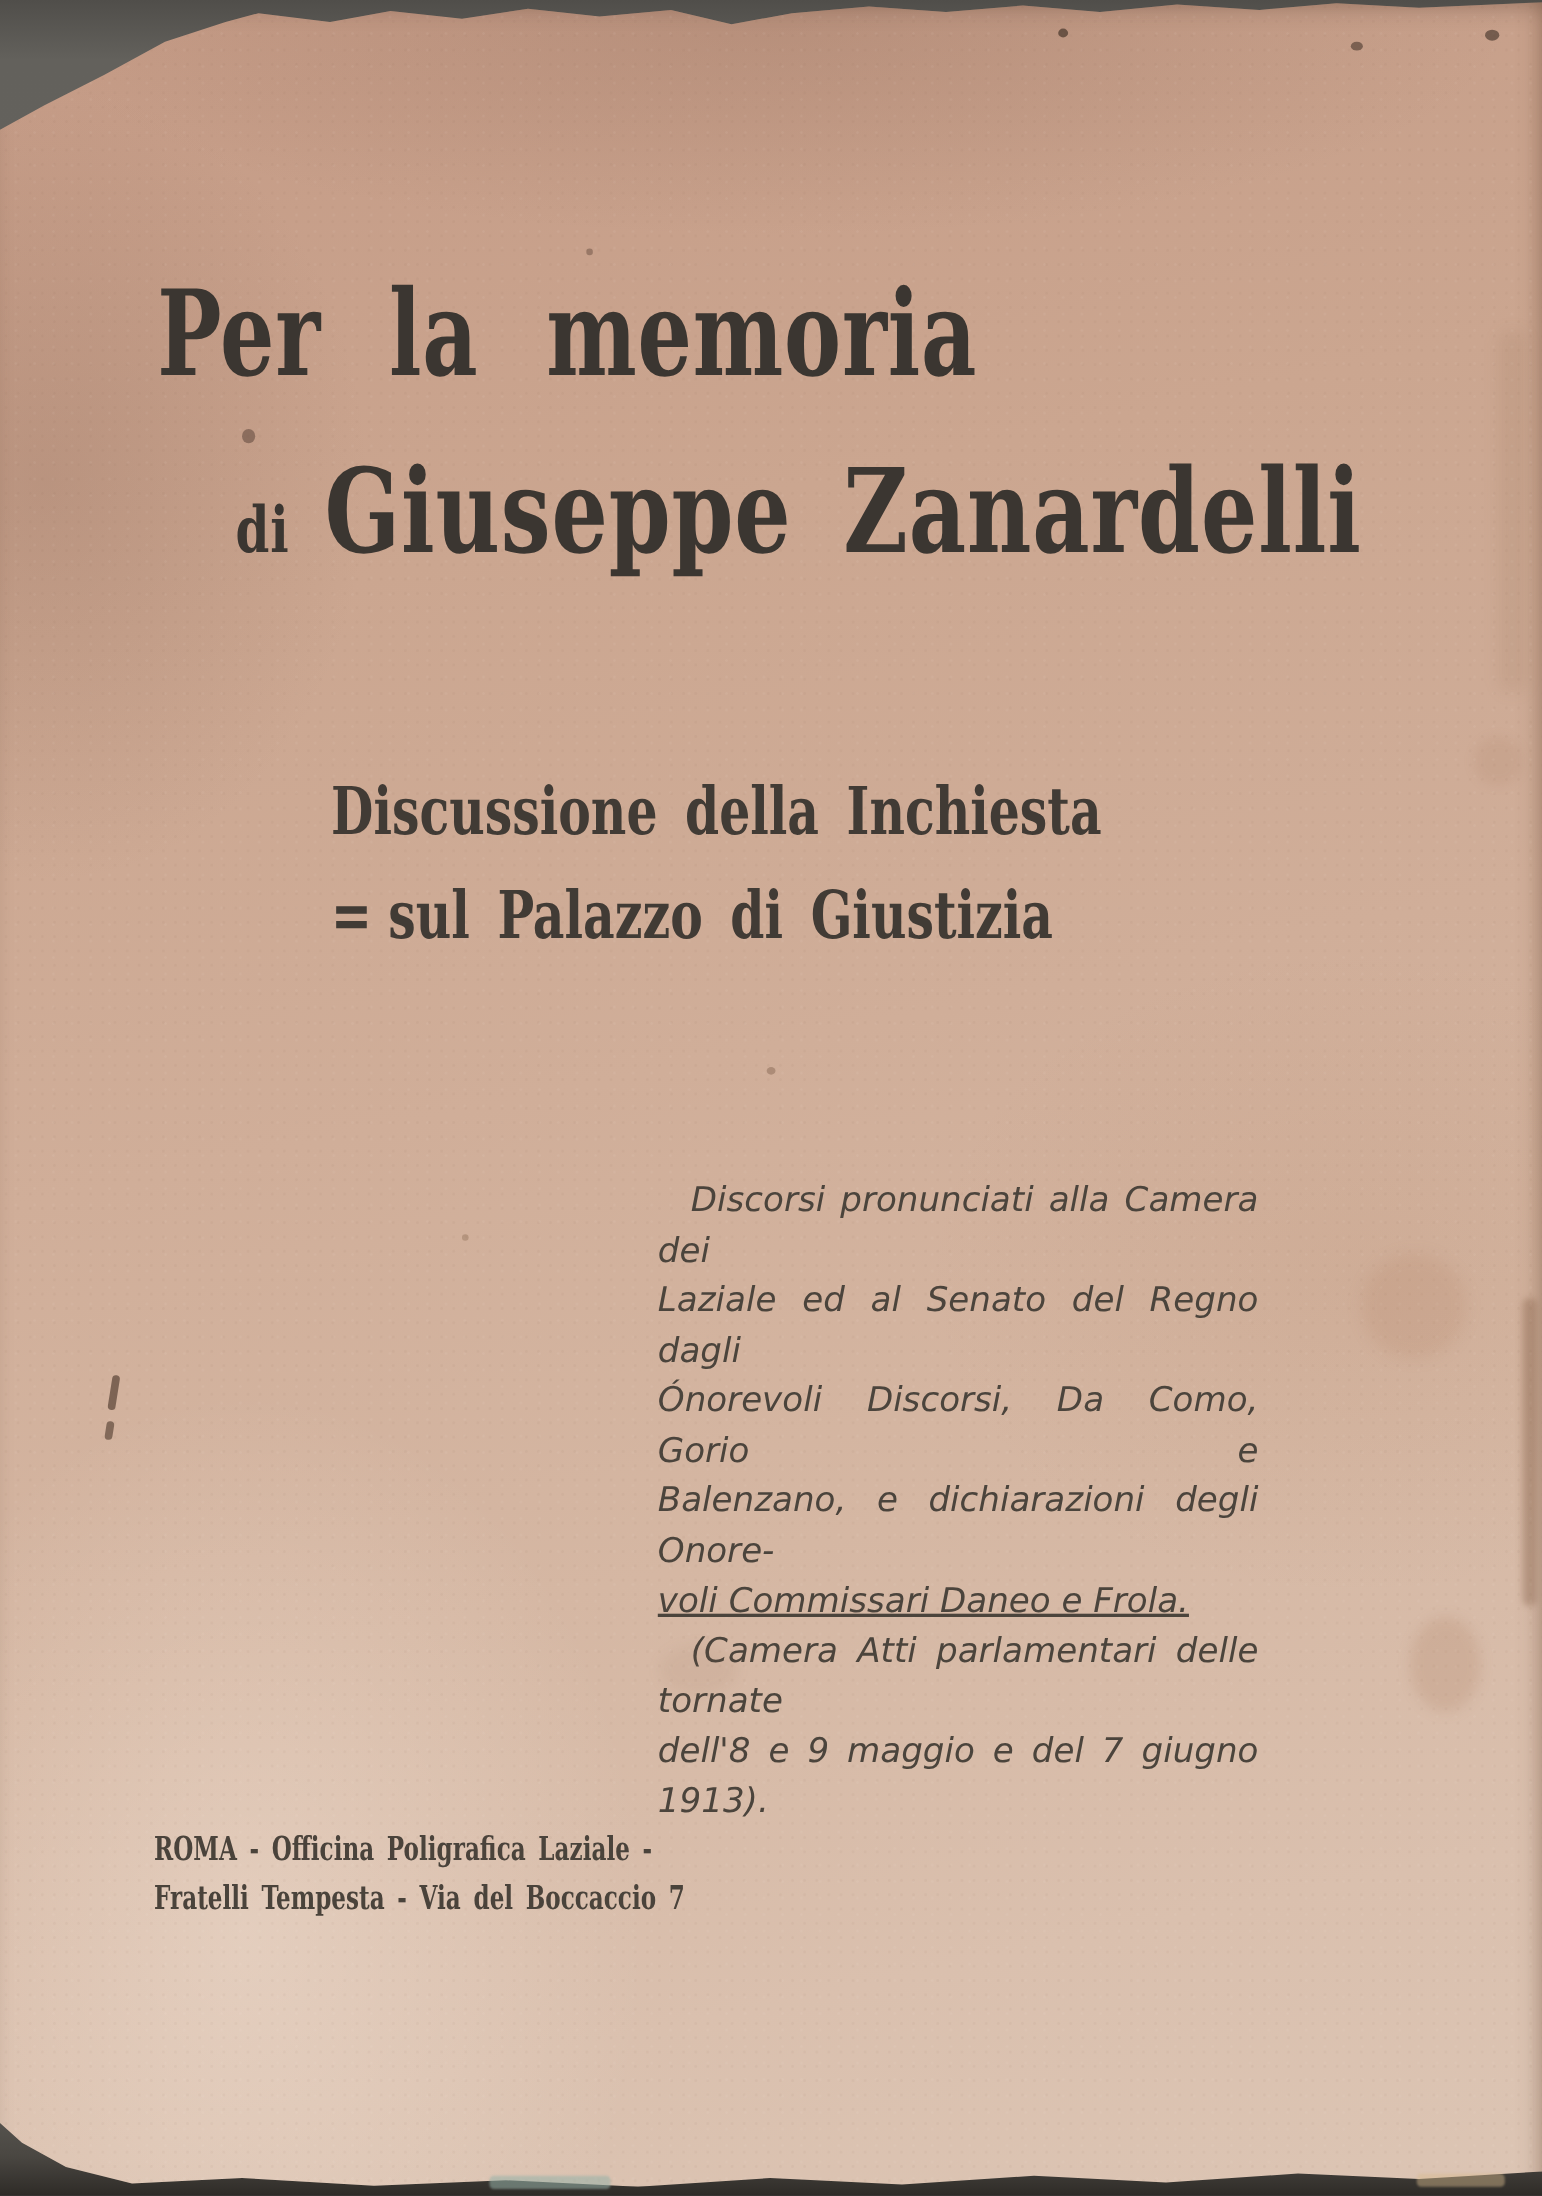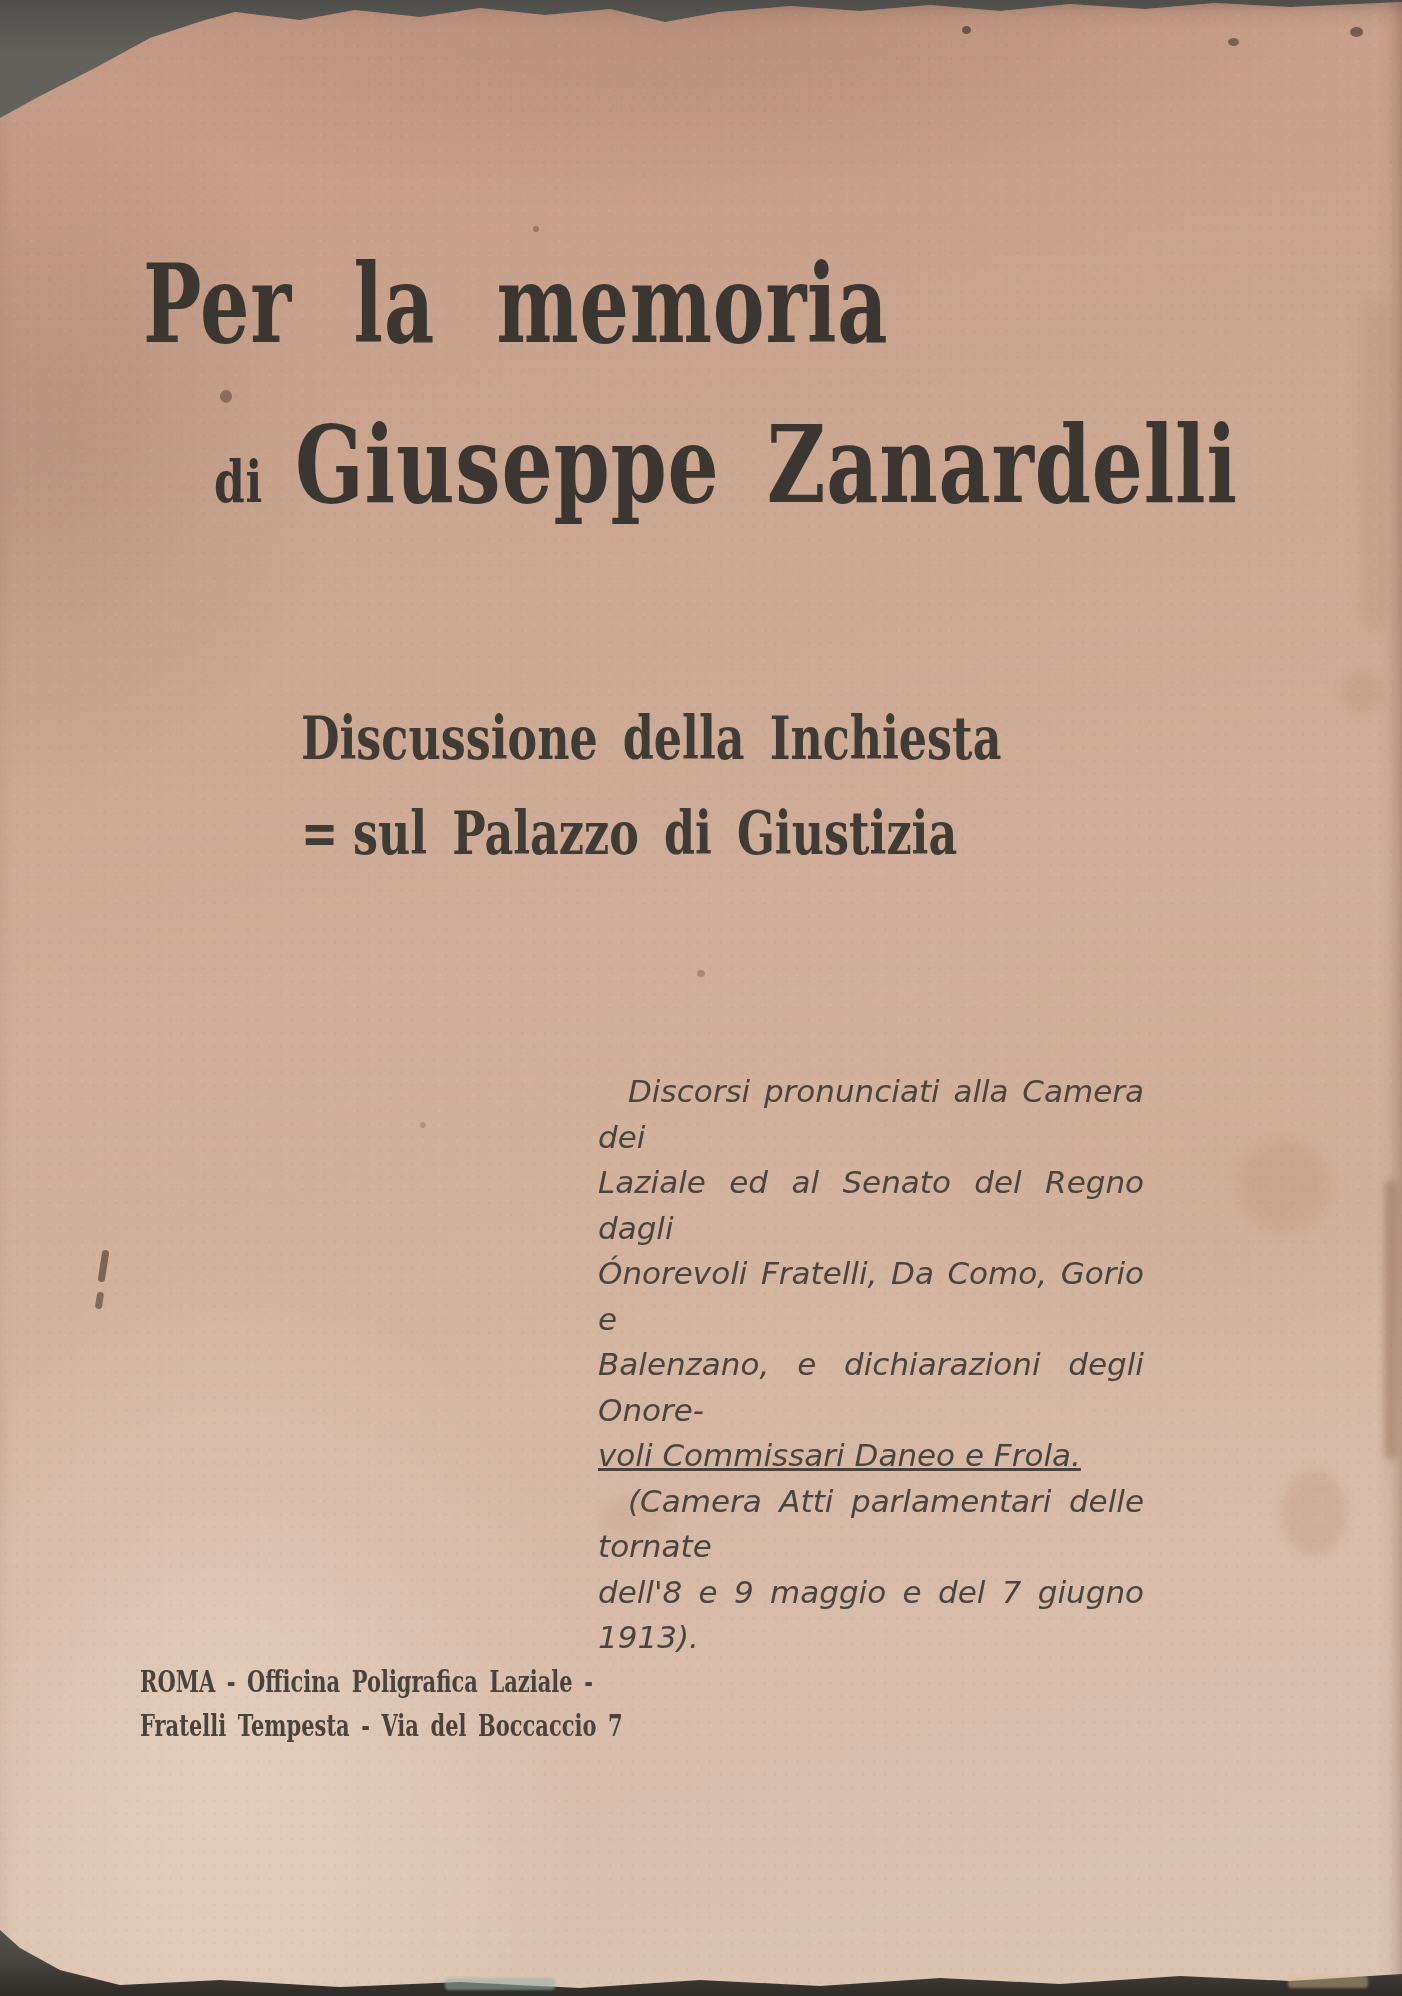--- a/index.html
+++ b/index.html
@@ -107,21 +107,21 @@
 
   <div class="txt sub1">Discussione della Inchiesta</div>
 
   <div class="txt sub2">
     <span class="eq">=</span><span>sul Palazzo di Giustizia</span>
   </div>
 
   <div class="abstract">
     <div class="ln indent">Discorsi pronunciati alla Camera dei</div>
     <div class="ln">Laziale ed al Senato del Regno dagli</div>
-    <div class="ln">Ónorevoli Fratelli, Da Como, Gorio e</div>
+    <div class="ln">Ónorevoli Discorsi, Da Como, Gorio e</div>
     <div class="ln">Balenzano, e dichiarazioni degli Onore-</div>
     <div class="ln short">voli Commissari Daneo e Frola.</div>
     <div class="ln indent">(Camera Atti parlamentari delle tornate</div>
     <div class="ln">dell'8 e 9 maggio e del 7 giugno 1913).</div>
   </div>
 
   <div class="imprint">
     <div>ROMA - Officina Poligrafica Laziale -</div>
     <div>Fratelli Tempesta - Via del Boccaccio 7</div>
   </div>

